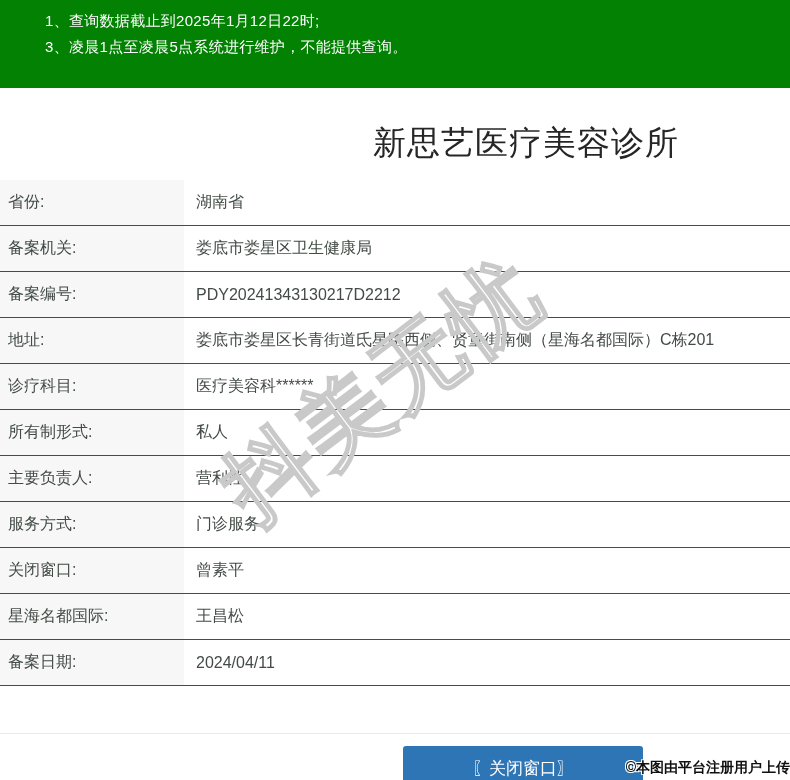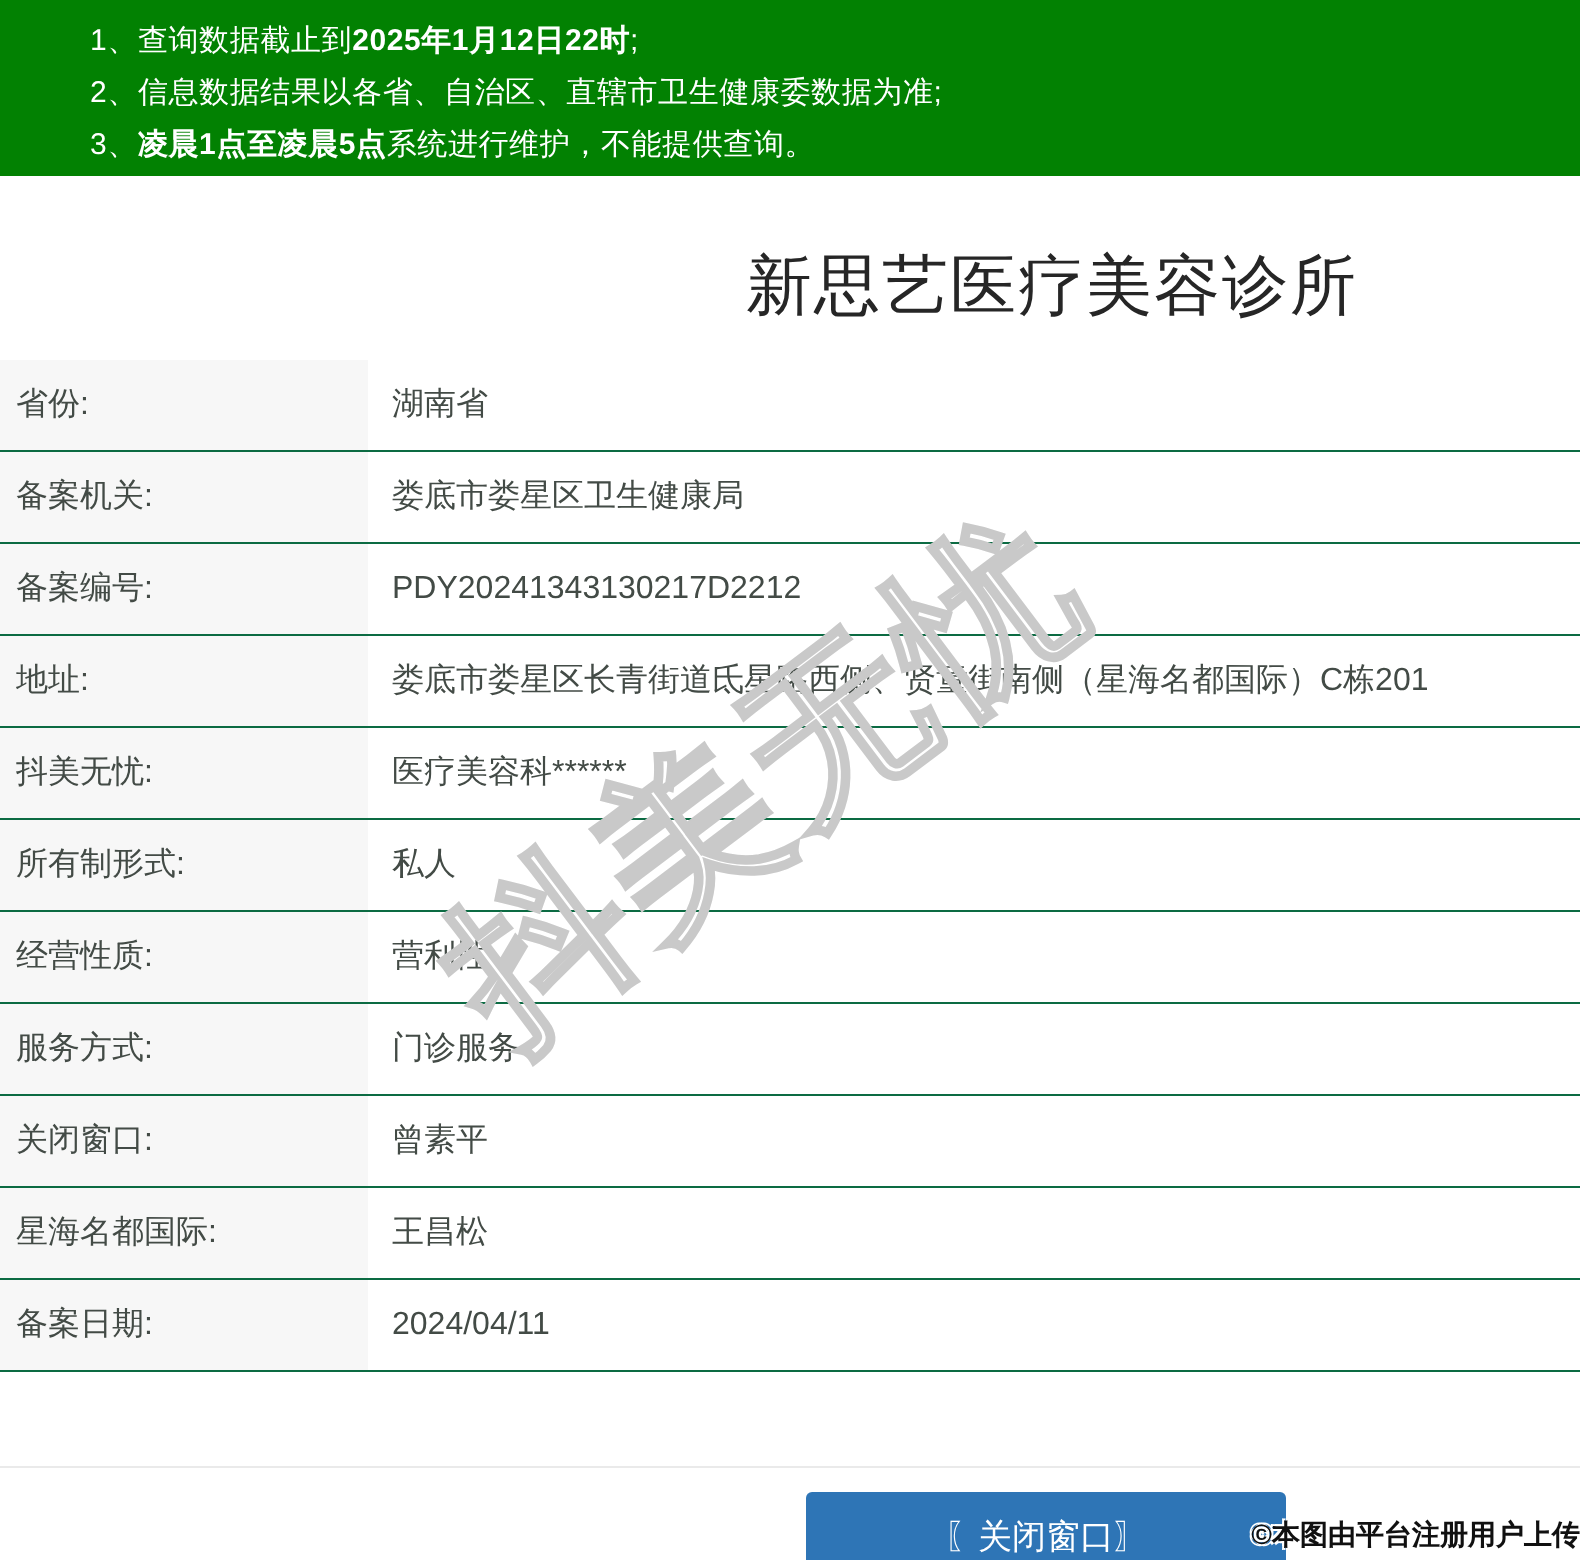--- a/index.html
+++ b/index.html
@@ -25,21 +25,21 @@
     color: #ffffff;
     box-sizing: border-box;
     padding: 8px 0 0 45px;
     font-size: 15px;
   }
   .notice-line {
     line-height: 26px;
     white-space: nowrap;
     letter-spacing: 0.3px;
   }
-  .notice-line b { font-weight: bold; }
+  .notice-line b { font-weight: normal; }
 
   
   .page-title {
     position: absolute;
     top: 121px;
     left: 0;
     width: 1052px;           
     margin: 0;
     text-align: center;
     font-size: 33px;
@@ -141,21 +141,20 @@
       -1px  1px 0 #ffffff,
        1px  1px 0 #ffffff;
     padding-left: 16px;
   }
 </style>
 </head>
 <body>
 
 <div class="notice-banner">
   <div class="notice-line"><span>1、</span><span>查询数据截止到</span><b>2025年1月12日22时</b><span>;</span></div>
-  <div class="notice-line"><span>2、</span><span>信息数据结果以各省、自治区、直辖市卫生健康委数据为准;</span><b></b><span></span></div>
   <div class="notice-line"><span>3、</span><span></span><b>凌晨1点至凌晨5点</b><span>系统进行维护，不能提供查询。</span></div>
 </div>
 
 <h1 class="page-title">新思艺医疗美容诊所</h1>
 
 <div class="record-table">
   <div class="record-row">
     <div class="record-label">省份:</div>
     <div class="record-value">湖南省</div>
   </div>
@@ -165,29 +164,29 @@
   </div>
   <div class="record-row">
     <div class="record-label">备案编号:</div>
     <div class="record-value">PDY20241343130217D2212</div>
   </div>
   <div class="record-row">
     <div class="record-label">地址:</div>
     <div class="record-value">娄底市娄星区长青街道氐星路西侧、贤童街南侧（星海名都国际）C栋201</div>
   </div>
   <div class="record-row">
-    <div class="record-label">抖美无忧:</div>
+    <div class="record-label">诊疗科目:</div>
     <div class="record-value">医疗美容科******</div>
   </div>
   <div class="record-row">
     <div class="record-label">所有制形式:</div>
     <div class="record-value">私人</div>
   </div>
   <div class="record-row">
-    <div class="record-label">经营性质:</div>
+    <div class="record-label">主要负责人:</div>
     <div class="record-value">营利性</div>
   </div>
   <div class="record-row">
     <div class="record-label">服务方式:</div>
     <div class="record-value">门诊服务</div>
   </div>
   <div class="record-row">
     <div class="record-label">关闭窗口:</div>
     <div class="record-value">曾素平</div>
   </div>

